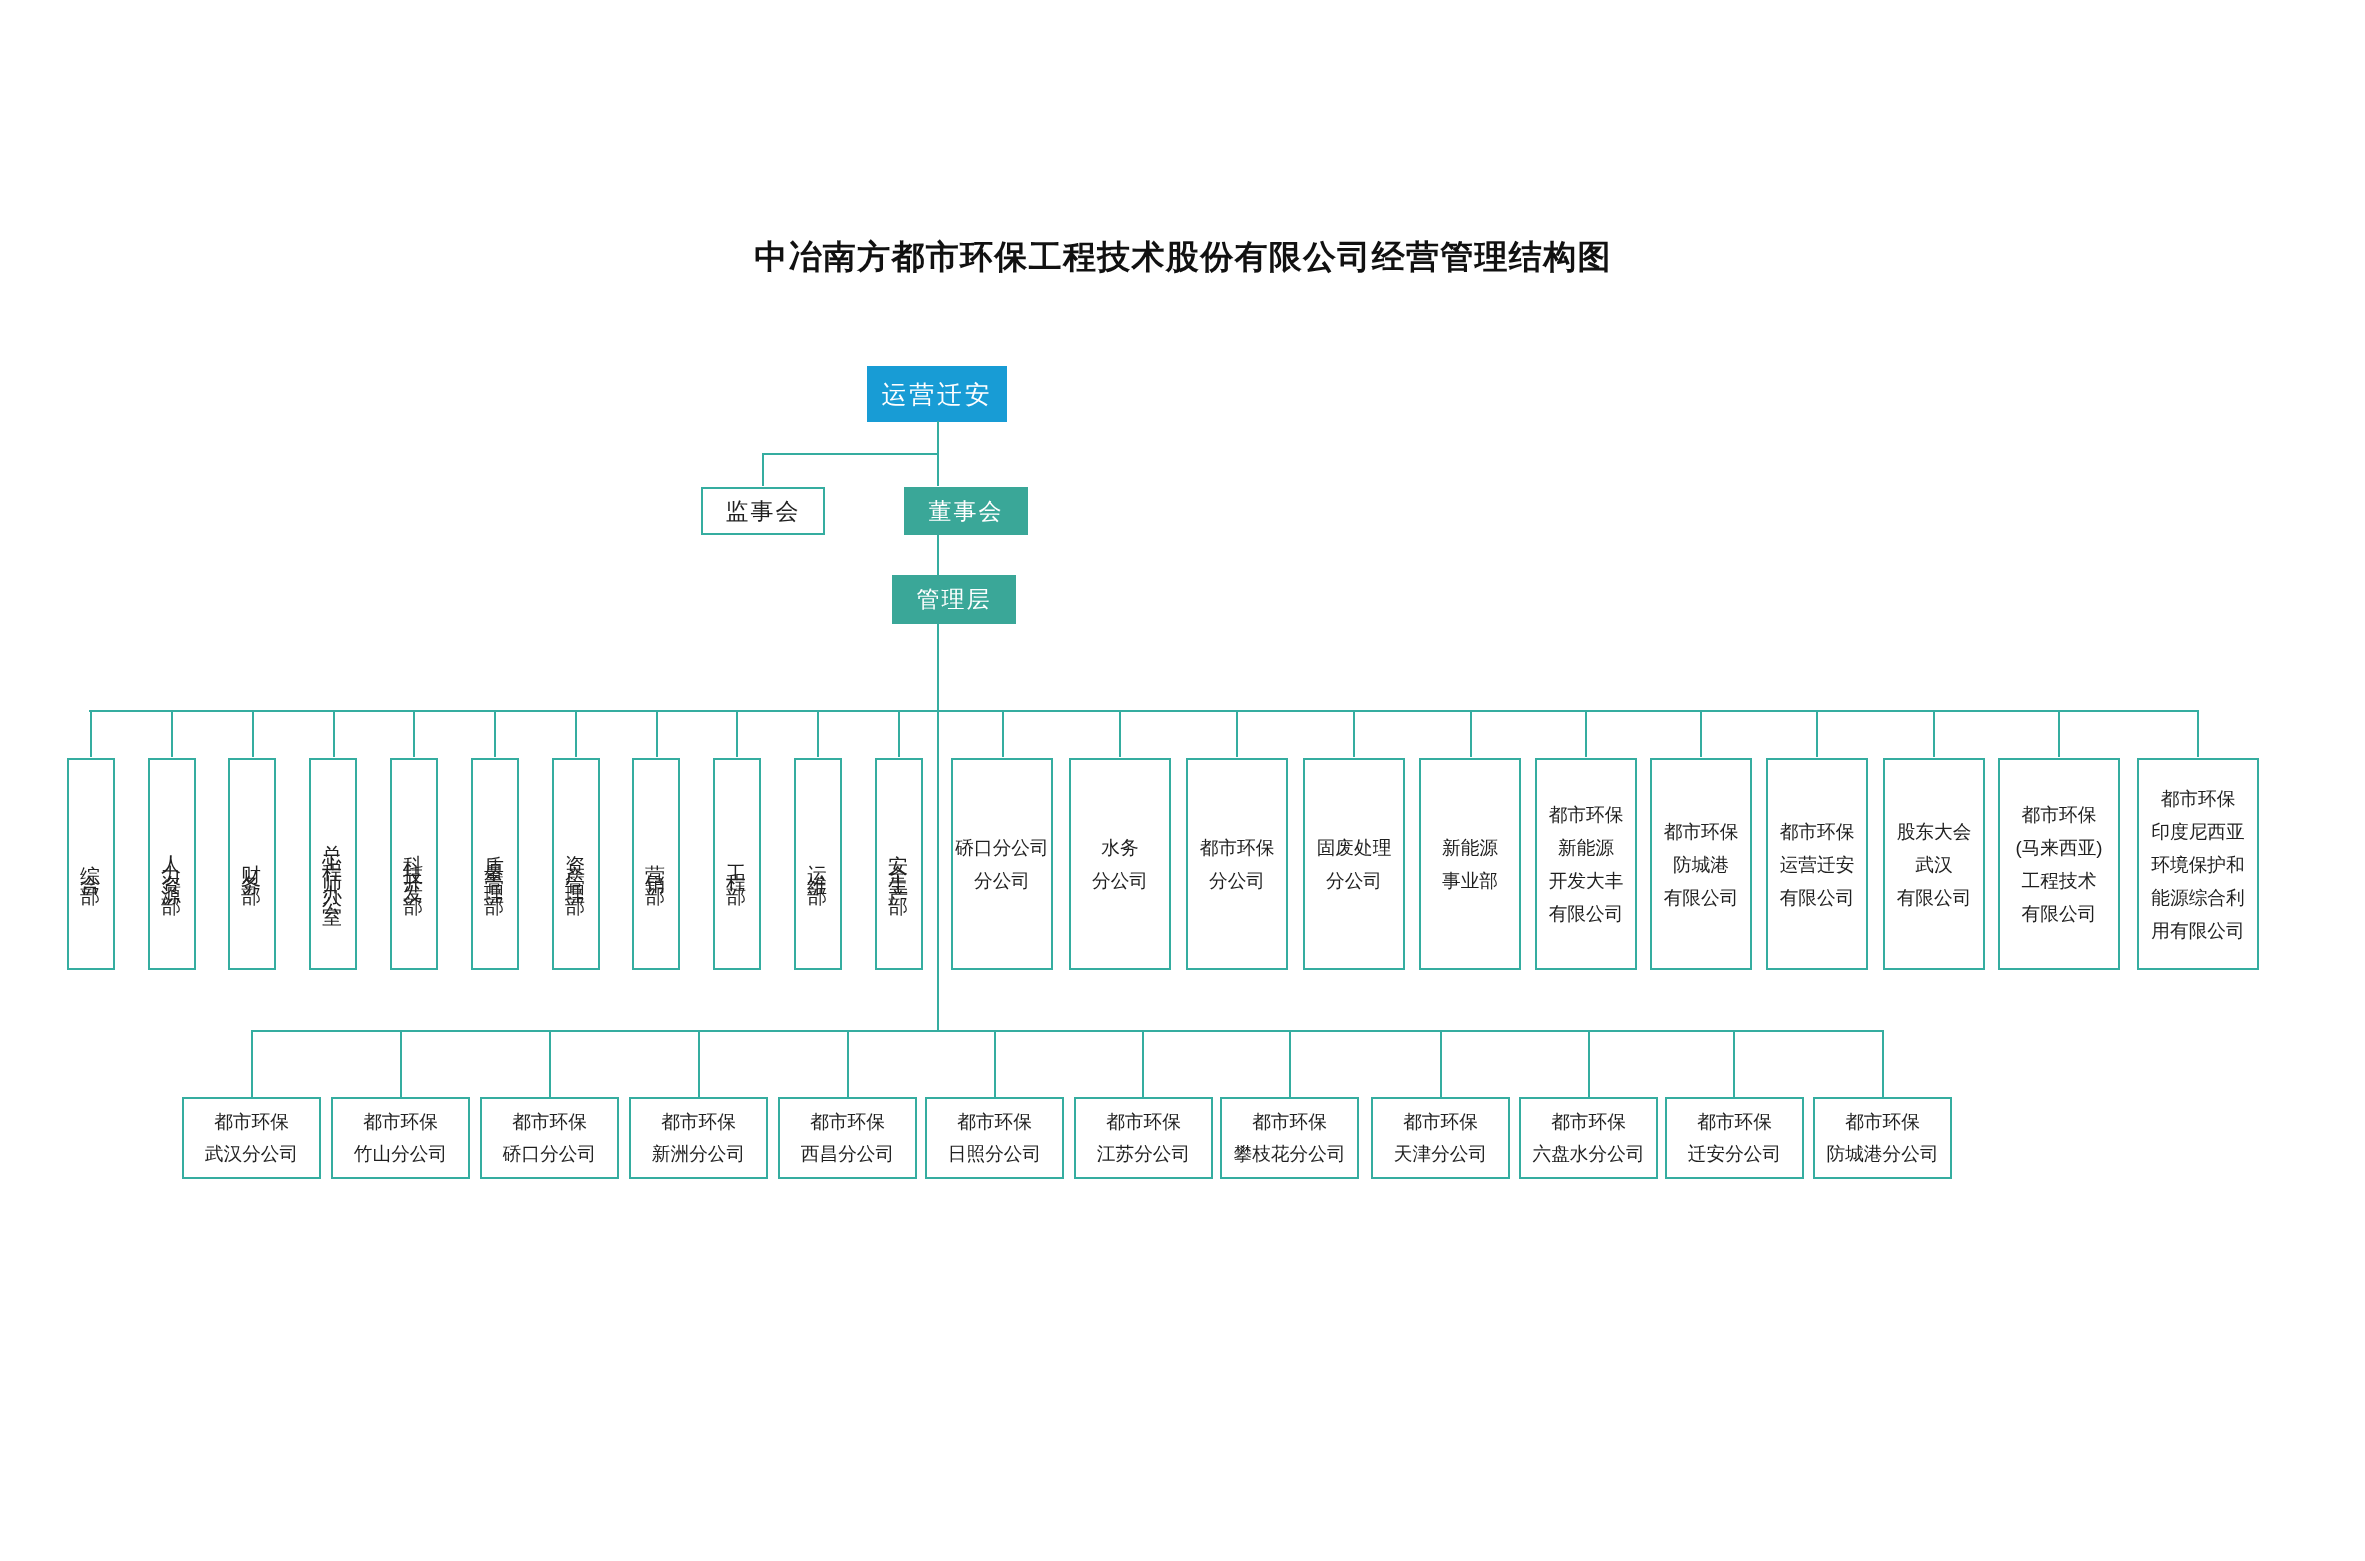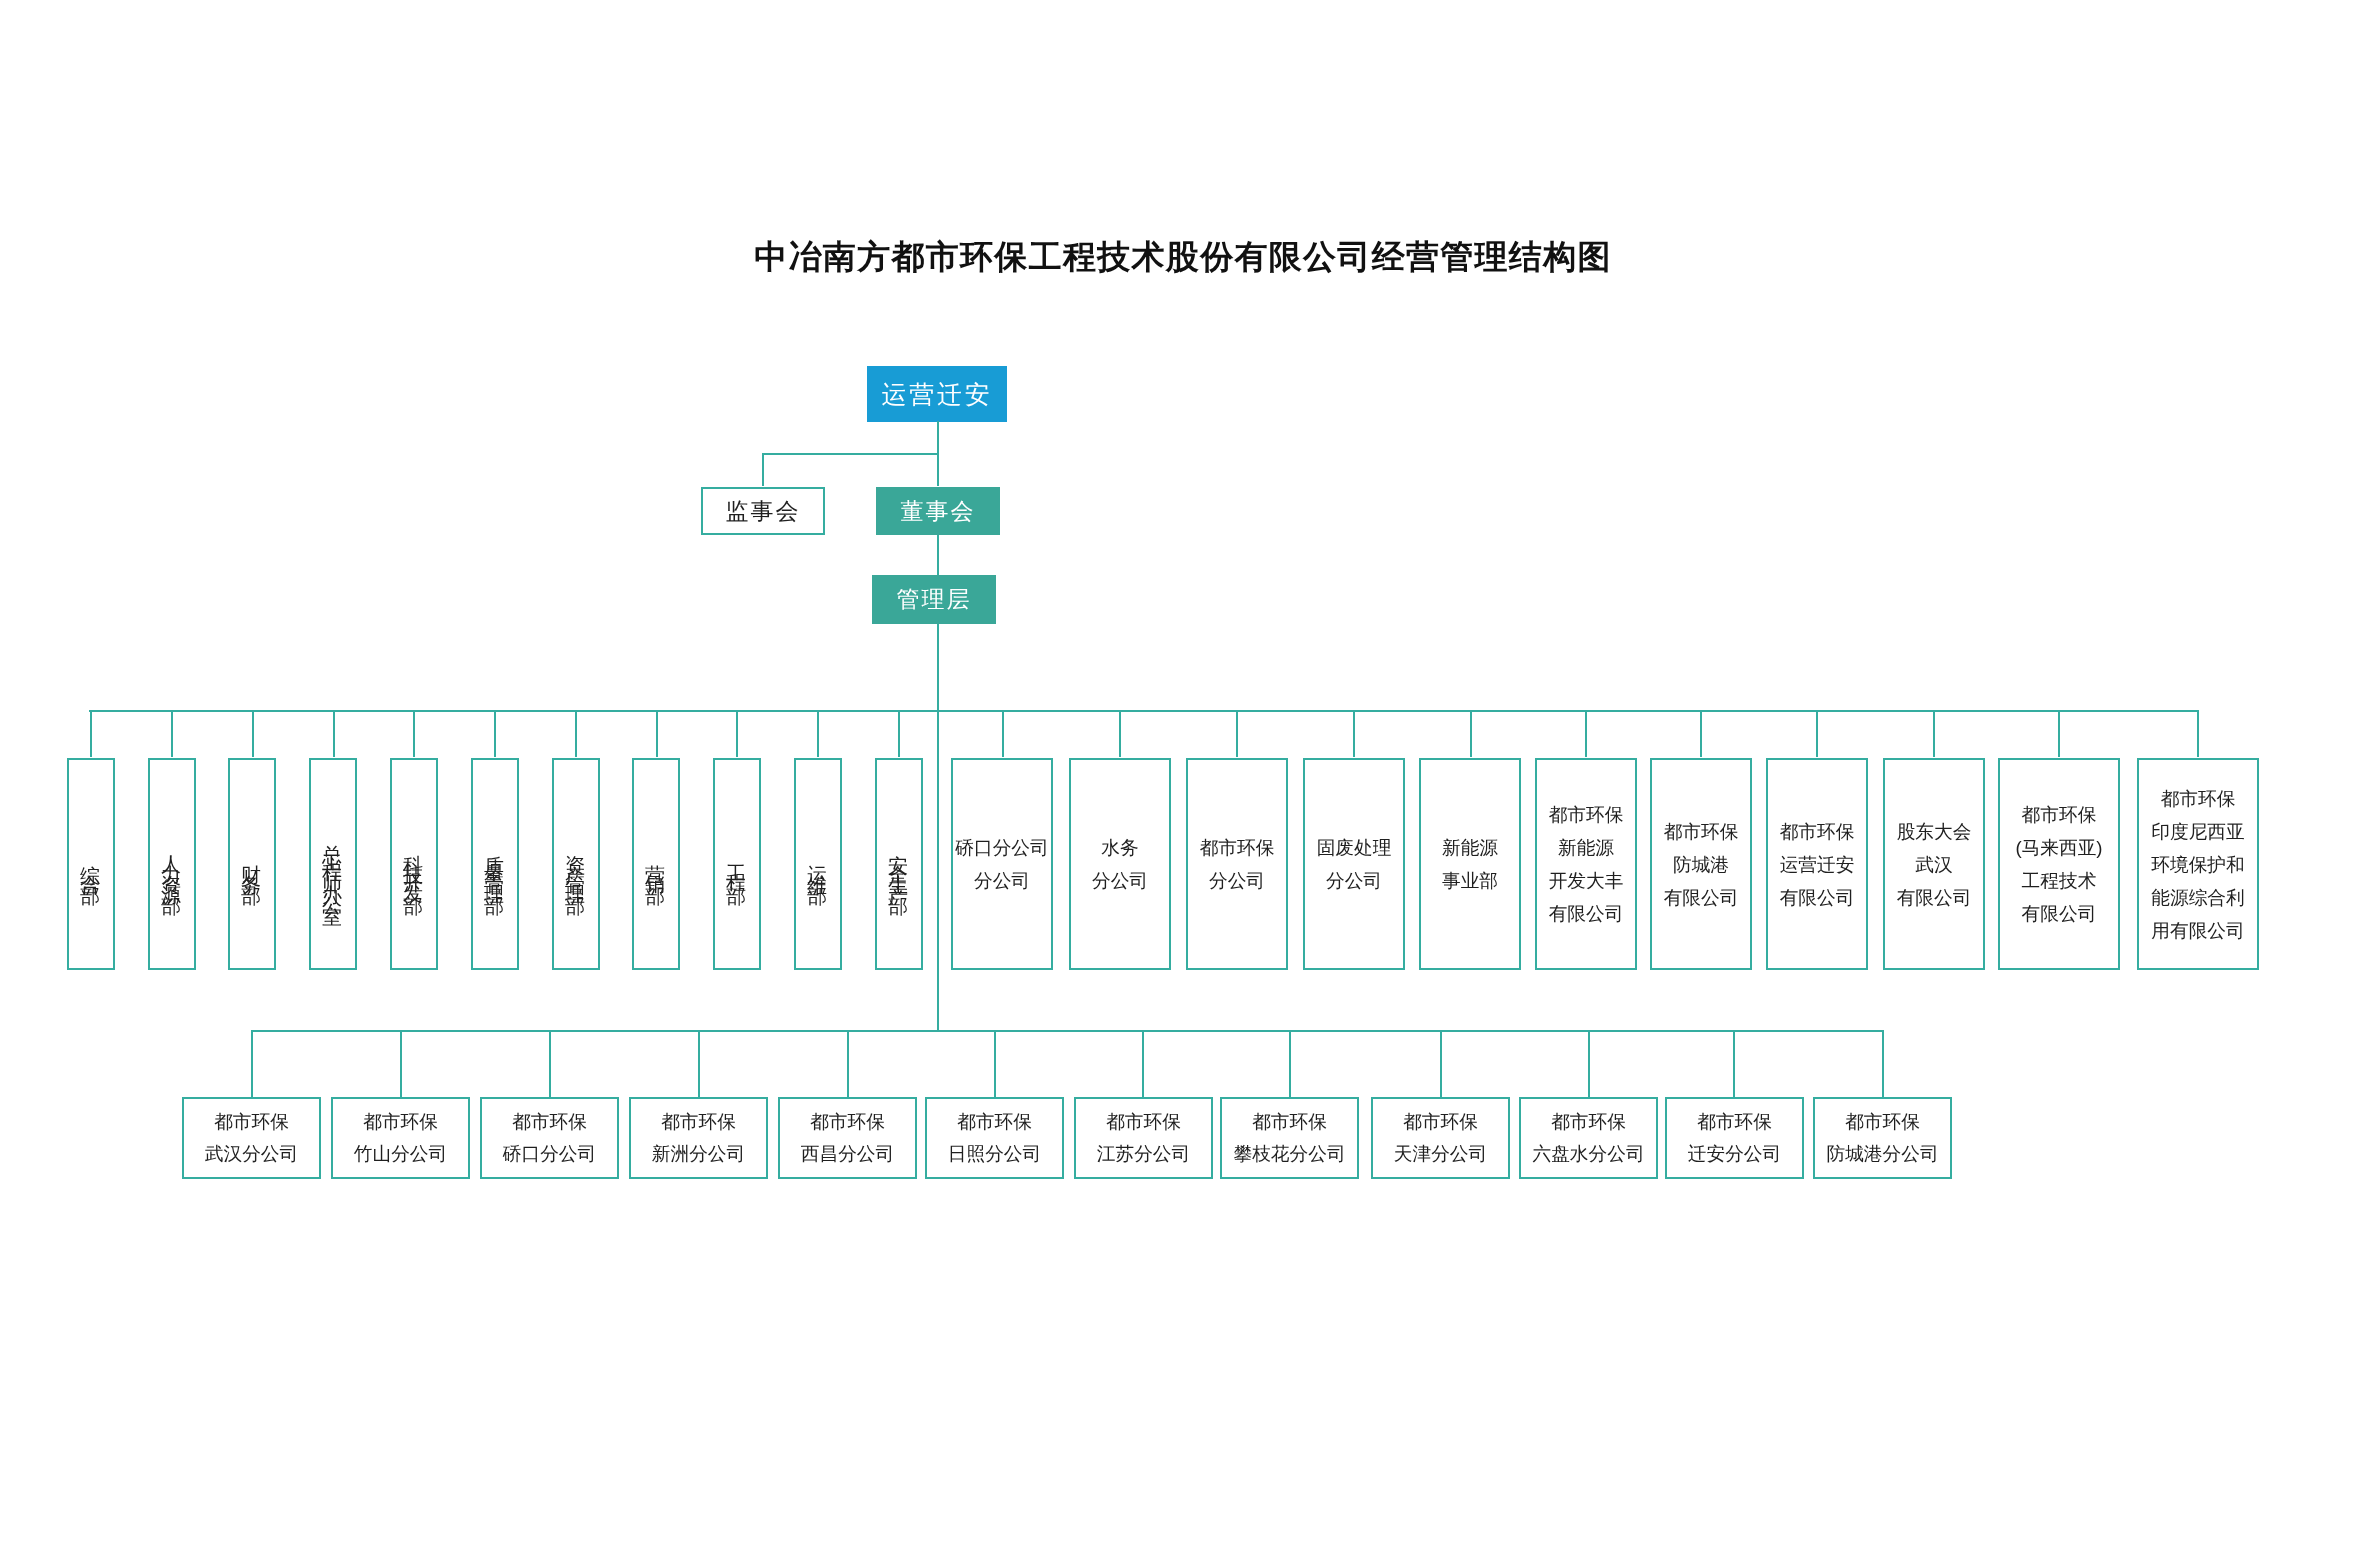--- a/index.html
+++ b/index.html
@@ -90,22 +90,22 @@
 </style>
 </head>
 <body>
 
 <div id="canvas">
 
   <div class="title">中冶南方都市环保工程技术股份有限公司经营管理结构图</div>
 
   <div class="box blue" style="left:867px;top:366px;width:140px;height:56px">运营迁安</div>
   <div class="box plain" style="left:701px;top:487px;width:124px;height:48px">监事会</div>
-  <div class="box tealfill" style="left:876px;top:487px;width:124px;height:48px">董事会</div>
-  <div class="box tealfill" style="left:872px;top:575px;width:124px;height:49px">管理层</div>
+  <div class="box tealfill" style="left:904px;top:487px;width:124px;height:48px">董事会</div>
+  <div class="box tealfill" style="left:892px;top:575px;width:124px;height:49px">管理层</div>
 
   <div class="box dept" style="left:67px">综合部</div>
   <div class="box dept" style="left:148px">人力资源部</div>
   <div class="box dept" style="left:228px">财务部</div>
   <div class="box dept" style="left:309px">总工程师办公室</div>
   <div class="box dept" style="left:390px">科技开发部</div>
   <div class="box dept" style="left:471px">质量管理部</div>
   <div class="box dept" style="left:552px">资产管理部</div>
   <div class="box dept" style="left:632px">营销部</div>
   <div class="box dept" style="left:713px">工程部</div>

